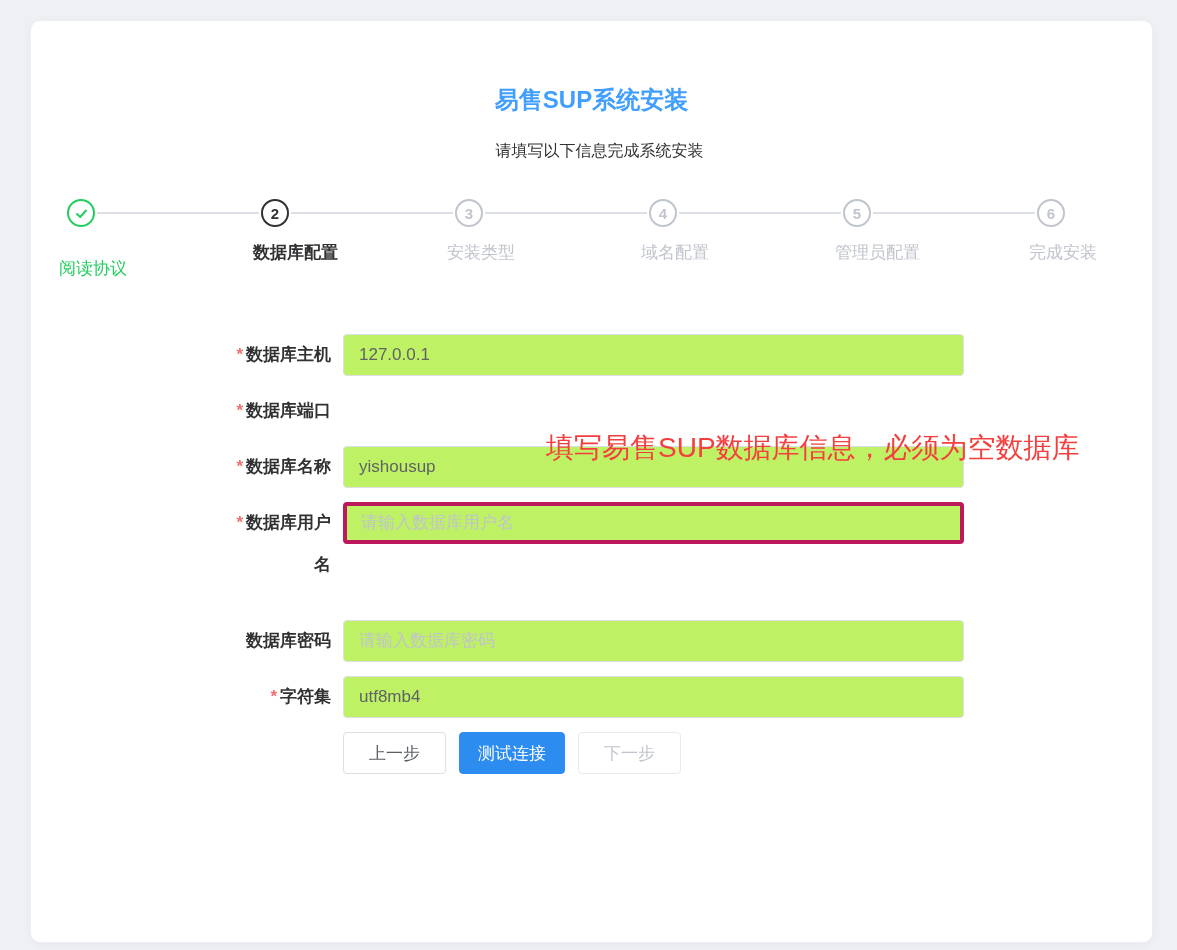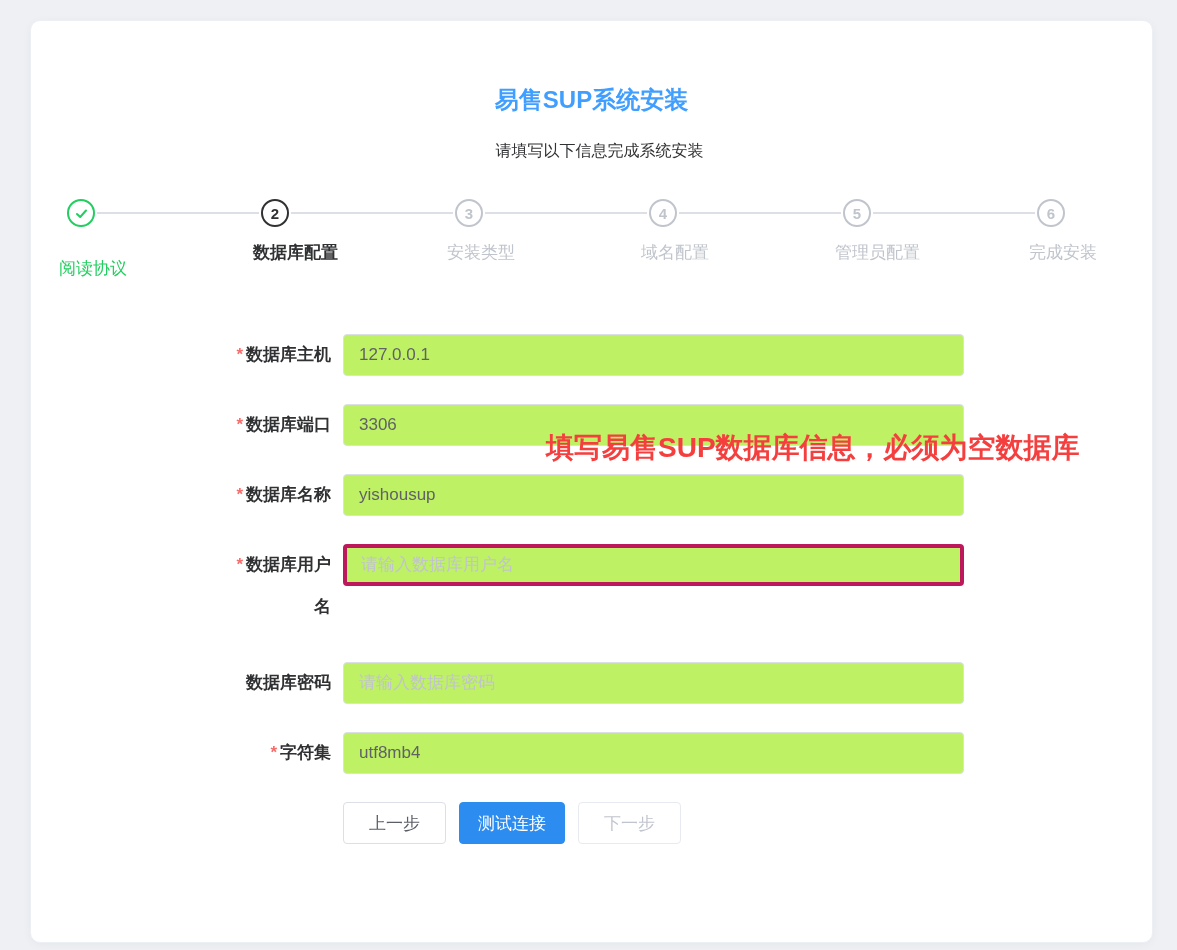--- a/index.html
+++ b/index.html
@@ -46,21 +46,21 @@
   .step-label {
     position:absolute; top:42px;
     font-size:17px; color:#c0c4cc; white-space:nowrap;
   }
   .step--done .step-circle { border-color:#22ce5f; color:#22ce5f; }
   .step--done .step-label  { color:#22ce5f;margin-top:16px; }
   .step--current .step-circle { border-color:#303133; color:#303133; }
   .step--current .step-label  { color:#303133; font-weight:700; }
   
   .form { position:absolute; left:196px; top:313px; width:740px; }
-  .form-row { display:flex; align-items:flex-start; margin-bottom:28px; }
+  .form-row { display:flex; align-items:flex-start; margin-bottom:14px; }
   .form-row.wrap-label { margin-bottom:34px; }
   .form-label {
     width:104px; flex-shrink:0;
     text-align:right; margin-right:12px;
     font-size:17px; font-weight:700; color:#303133;
     line-height:42px;
   }
   .required-mark { color:#f56c6c; margin-right:3px; font-weight:700; }
   .text-input {
     width:621px; height:42px;
@@ -71,21 +71,20 @@
     outline:none; background:#bef264;
   }
   .text-input::placeholder { color:#c0c4cc; }
   .text-input.focused { border:4px solid #be185d; padding:0 14px; }
   
   .annotation {
     position:absolute; left:515px; top:408px;
     font-size:28px; color:#f53f3f;
     white-space:nowrap; z-index:5;
     pointer-events:none;
-    font-weight:bold;
   }
   
   .button-row { display:flex; gap:13px; margin-left:116px; }
   .btn {
     height:42px; border-radius:4px;
     display:flex; align-items:center; justify-content:center;
     font-size:17px; font-family:inherit; cursor:pointer;
   }
   .btn-prev { width:103px; background:#fff; border:1px solid #dcdfe6; color:#5a5e66; }
   .btn-test { width:106px; background:#2d8cf0; border:1px solid #2d8cf0; color:#fff; }
@@ -144,21 +143,20 @@
 
   <div class="form">
 
     <div class="form-row">
       <div class="form-label"><span class="required-mark">*</span><span>数据库主机</span></div>
       <input class="text-input" type="text" value="127.0.0.1" style="">
     </div>
 
     <div class="form-row">
       <div class="form-label"><span class="required-mark">*</span><span>数据库端口</span></div>
-      <input class="text-input" type="text" value="3306" style="">
     </div>
 
     <div class="form-row">
       <div class="form-label"><span class="required-mark">*</span><span>数据库名称</span></div>
       <input class="text-input" type="text" value="yishousup" style="">
     </div>
 
     <div class="form-row wrap-label">
       <div class="form-label"><span class="required-mark">*</span><span>数据库用户名</span></div>
       <input class="text-input focused" type="text" placeholder="请输入数据库用户名" style="">

